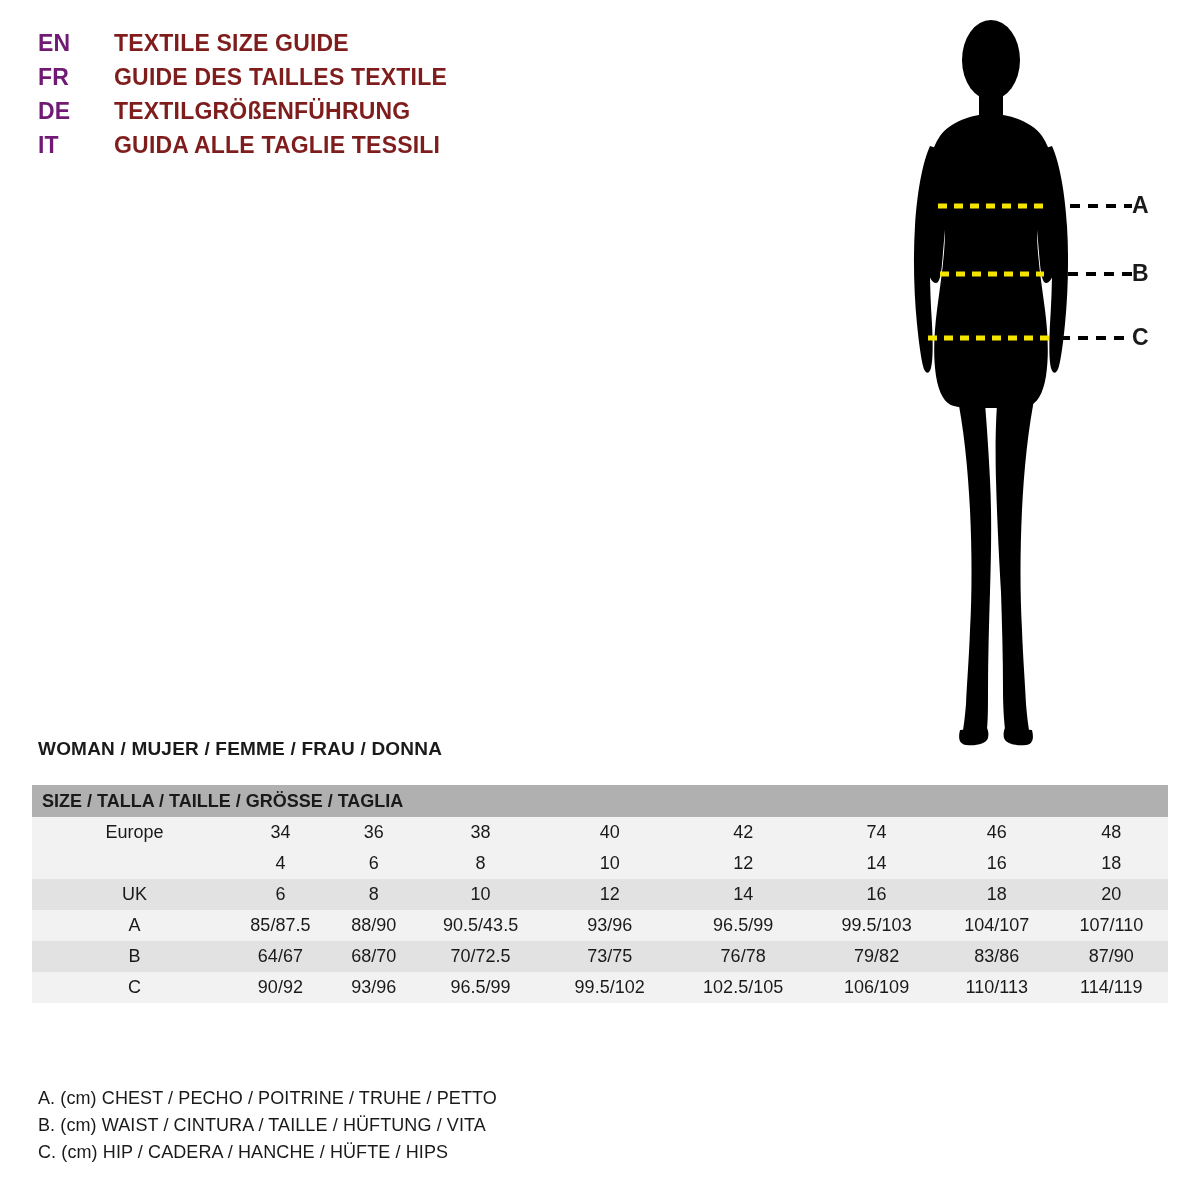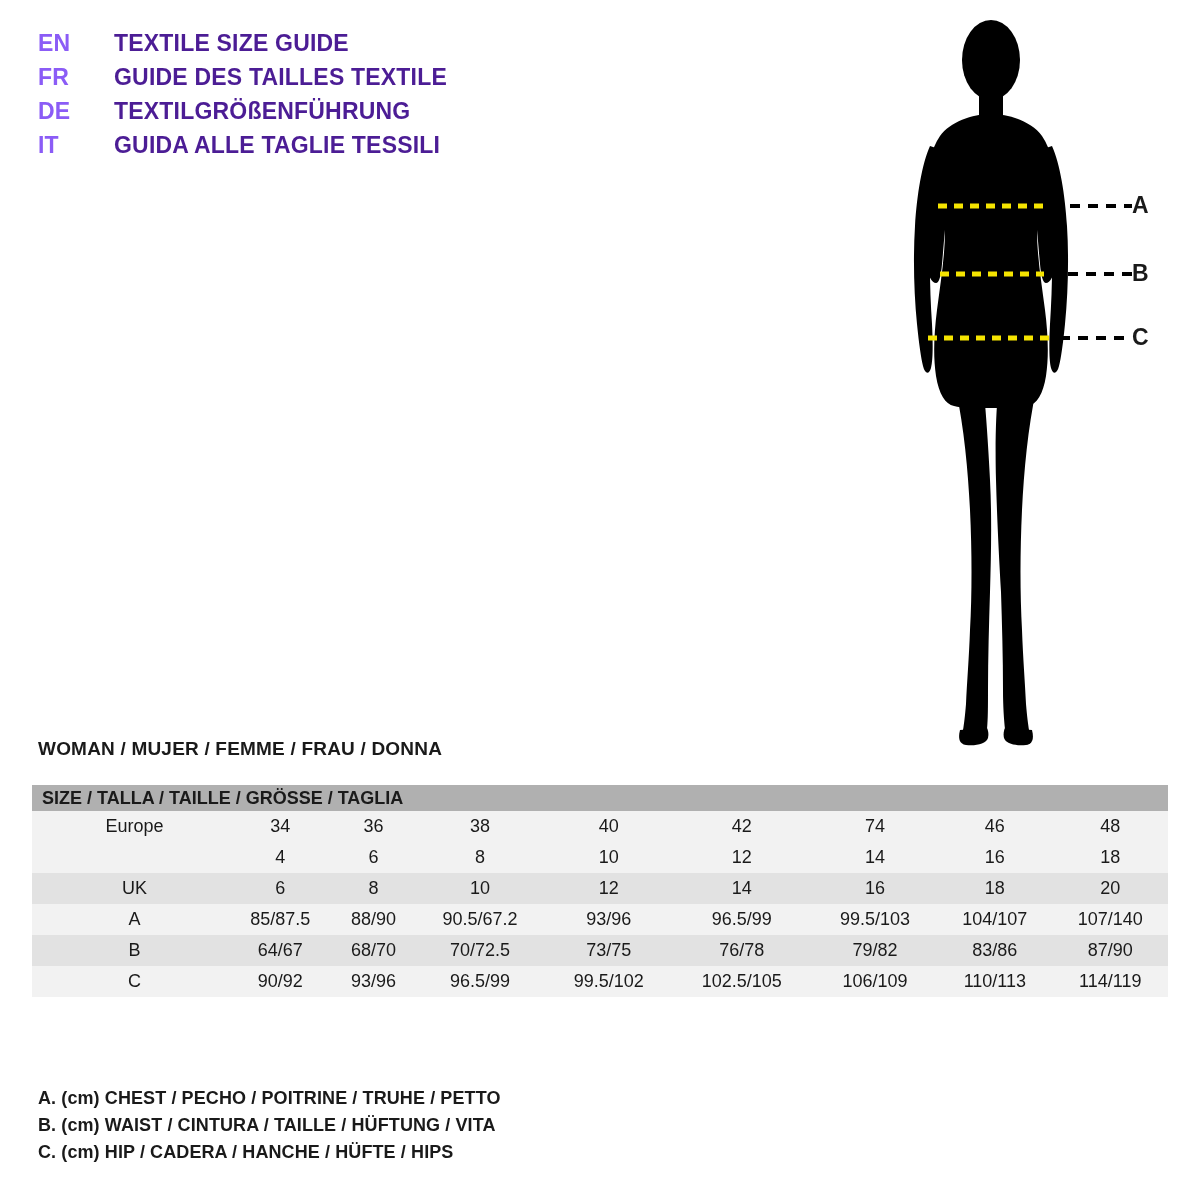--- a/index.html
+++ b/index.html
@@ -27,27 +27,27 @@
     display: flex;
     align-items: baseline;
     height: 34px;
   }
   .title-lang {
     width: 76px;
     flex: 0 0 76px;
     font-size: 23px;
     font-weight: bold;
     letter-spacing: 0.2px;
-    color: #8b5cf6;
+    color: #701a75;
   }
   .title-text {
     font-size: 23px;
     font-weight: bold;
     letter-spacing: 0.2px;
-    color: #4c1d95;
+    color: #7f1d1d;
     white-space: nowrap;
   }
 
   
   #figure-area {
     position: absolute;
     left: 860px;
     top: 18px;
     width: 330px;
     height: 720px;
@@ -89,21 +89,21 @@
     font-weight: normal;
     color: #1a1a1a;
     vertical-align: middle;
   }
   #size-table tr.header-row td {
     background: #b0b0b0;
     text-align: left;
     padding-left: 10px;
     font-weight: bold;
     font-size: 18px;
-    height: 26px;
+    height: 32px;
   }
   #size-table tr.band-dark td {
     background: #e2e2e2;
   }
   #size-table tr.band-light td {
     background: #f2f2f2;
   }
   #size-table td.row-label {
     text-align: center;
     padding-left: 10px;
@@ -112,21 +112,21 @@
 
   
   #footnotes {
     position: absolute;
     left: 38px;
     top: 1088px;
     width: 700px;
   }
   .footnote {
     font-size: 18px;
-    font-weight: bold;
+    font-weight: normal;
     letter-spacing: 0.1px;
     height: 27px;
     white-space: nowrap;
   }
 </style>
 </head>
 <body>
 
 <div id="title-block">
   <div class="title-row">
@@ -277,26 +277,26 @@
       <td>12</td>
       <td>14</td>
       <td>16</td>
       <td>18</td>
       <td>20</td>
     </tr>
     <tr class="band-light">
       <td class="row-label">A</td>
       <td>85/87.5</td>
       <td>88/90</td>
-      <td>90.5/67.2</td>
+      <td>90.5/43.5</td>
       <td>93/96</td>
       <td>96.5/99</td>
       <td>99.5/103</td>
       <td>104/107</td>
-      <td>107/140</td>
+      <td>107/110</td>
     </tr>
     <tr class="band-dark">
       <td class="row-label">B</td>
       <td>64/67</td>
       <td>68/70</td>
       <td>70/72.5</td>
       <td>73/75</td>
       <td>76/78</td>
       <td>79/82</td>
       <td>83/86</td>

